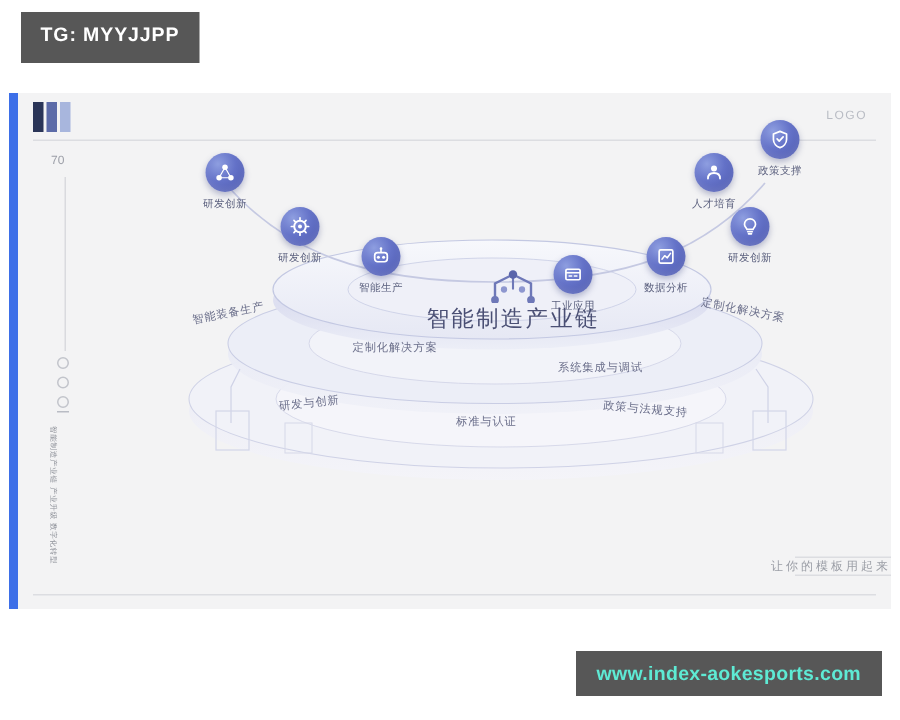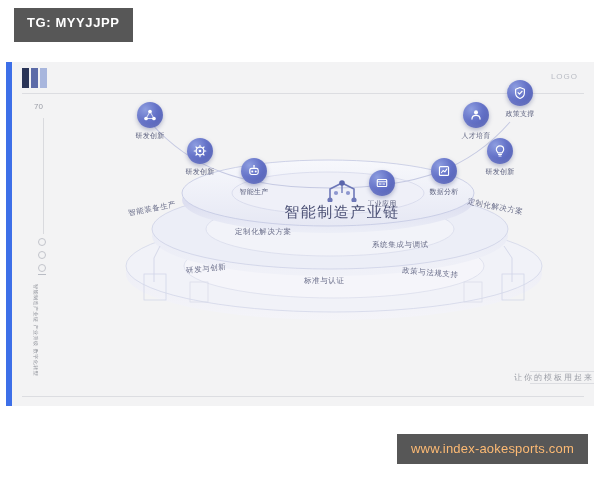--- a/index.html
+++ b/index.html
@@ -29,23 +29,23 @@
     z-index: 60;
     white-space: nowrap;
   }
 
   
   .url-badge {
     position: absolute;
     right: 12px;
     bottom: 16px;
     background: #575757;
-    color: #fdba74;
+    color: #5eead4;
     font-size: 13px;
-    font-weight: normal;
+    font-weight: bold;
     letter-spacing: 0.2px;
     padding: 7px 14px 8px 14px;
     z-index: 60;
     white-space: nowrap;
   }
 
   
   .slide {
     position: absolute;
     left: 6px;

